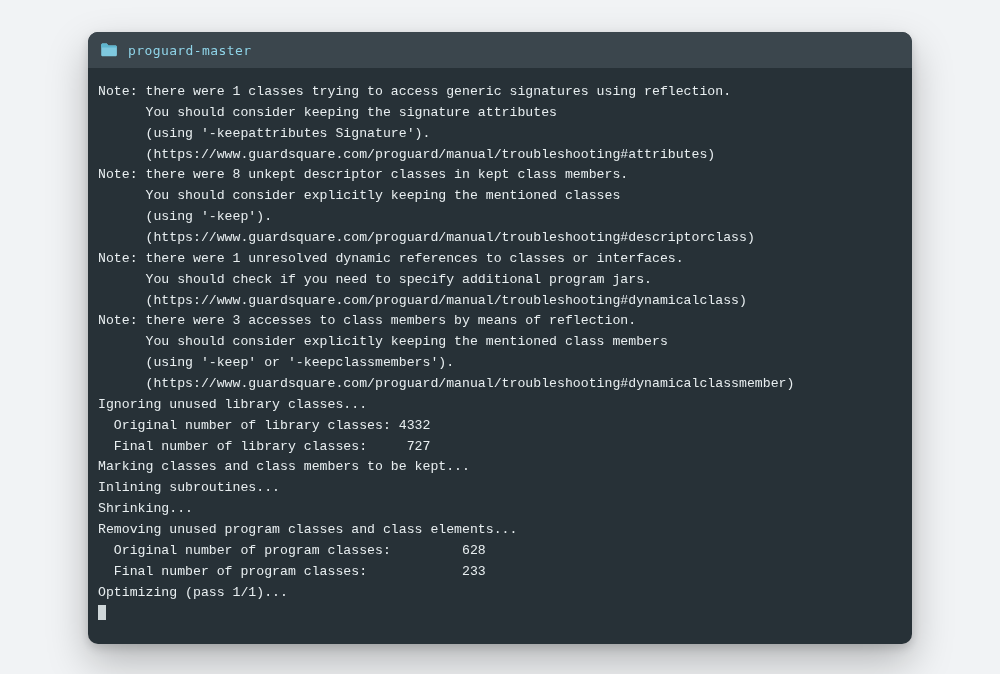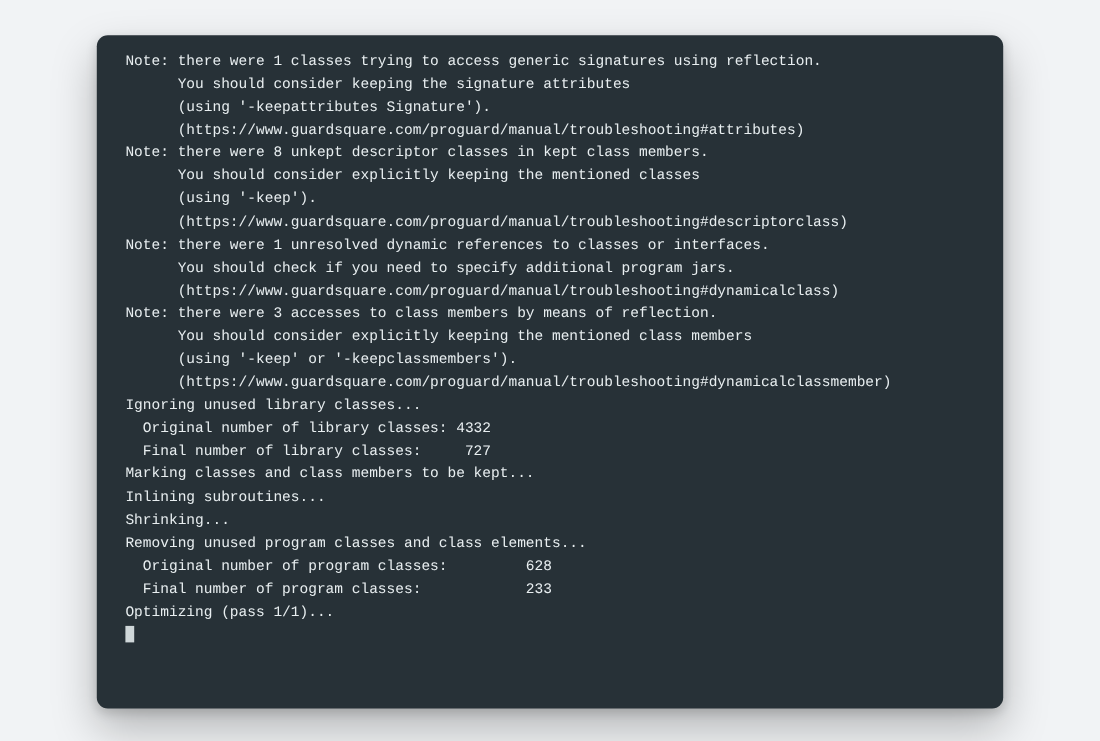--- a/index.html
+++ b/index.html
@@ -48,28 +48,37 @@
   }
   .terminal {
     flex: 1 1 auto;
     padding: 14px 10px 16px 10px;
     color: #e8eef0;
     font-size: 13.2px;
     line-height: 1.58;
     white-space: pre;
     overflow: hidden;
   }
-  .terminal .line { white-space: pre; margin-left: 16px; }
+  .terminal .line { white-space: pre; }
   .cursor {
     display: inline-block;
     width: 8px;
     height: 15px;
     background: #cfd7d9;
     vertical-align: -2px;
     margin-top: 2px;
   }
 </style>
 </head>
 <body>
 
 <div class="window">
+  <div class="titlebar">
+    <span class="folder-icon">
+      <svg width="18" height="14" viewBox="0 0 18 14">
+        <path d="M1.2 2.2 C1.2 1.3 1.9 0.6 2.8 0.6 L6.8 0.6 L8.4 2.4 L15.3 2.4 C16.2 2.4 16.9 3.1 16.9 4 L16.9 11.7 C16.9 12.6 16.2 13.3 15.3 13.3 L2.8 13.3 C1.9 13.3 1.2 12.6 1.2 11.7 Z" fill="#7fc9df"></path>
+        <path d="M1.2 4.4 L16.9 4.4 L16.9 4 C16.9 3.1 16.2 2.4 15.3 2.4 L8.4 2.4 L6.8 0.6 L2.8 0.6 C1.9 0.6 1.2 1.3 1.2 2.2 Z" fill="#5fb6cf"></path>
+      </svg>
+    </span>
+    <span class="title">proguard-master</span>
+  </div>
   <div class="terminal" id="terminal-body"><div class="line">Note: there were 1 classes trying to access generic signatures using reflection.</div><div class="line">      You should consider keeping the signature attributes</div><div class="line">      (using '-keepattributes Signature').</div><div class="line">      (https://www.guardsquare.com/proguard/manual/troubleshooting#attributes)</div><div class="line">Note: there were 8 unkept descriptor classes in kept class members.</div><div class="line">      You should consider explicitly keeping the mentioned classes</div><div class="line">      (using '-keep').</div><div class="line">      (https://www.guardsquare.com/proguard/manual/troubleshooting#descriptorclass)</div><div class="line">Note: there were 1 unresolved dynamic references to classes or interfaces.</div><div class="line">      You should check if you need to specify additional program jars.</div><div class="line">      (https://www.guardsquare.com/proguard/manual/troubleshooting#dynamicalclass)</div><div class="line">Note: there were 3 accesses to class members by means of reflection.</div><div class="line">      You should consider explicitly keeping the mentioned class members</div><div class="line">      (using '-keep' or '-keepclassmembers').</div><div class="line">      (https://www.guardsquare.com/proguard/manual/troubleshooting#dynamicalclassmember)</div><div class="line">Ignoring unused library classes...</div><div class="line">  Original number of library classes: 4332</div><div class="line">  Final number of library classes:     727</div><div class="line">Marking classes and class members to be kept...</div><div class="line">Inlining subroutines...</div><div class="line">Shrinking...</div><div class="line">Removing unused program classes and class elements...</div><div class="line">  Original number of program classes:         628</div><div class="line">  Final number of program classes:            233</div><div class="line">Optimizing (pass 1/1)...</div><div class="line"><span class="cursor"></span></div></div>
 </div>
 
 </body></html>

